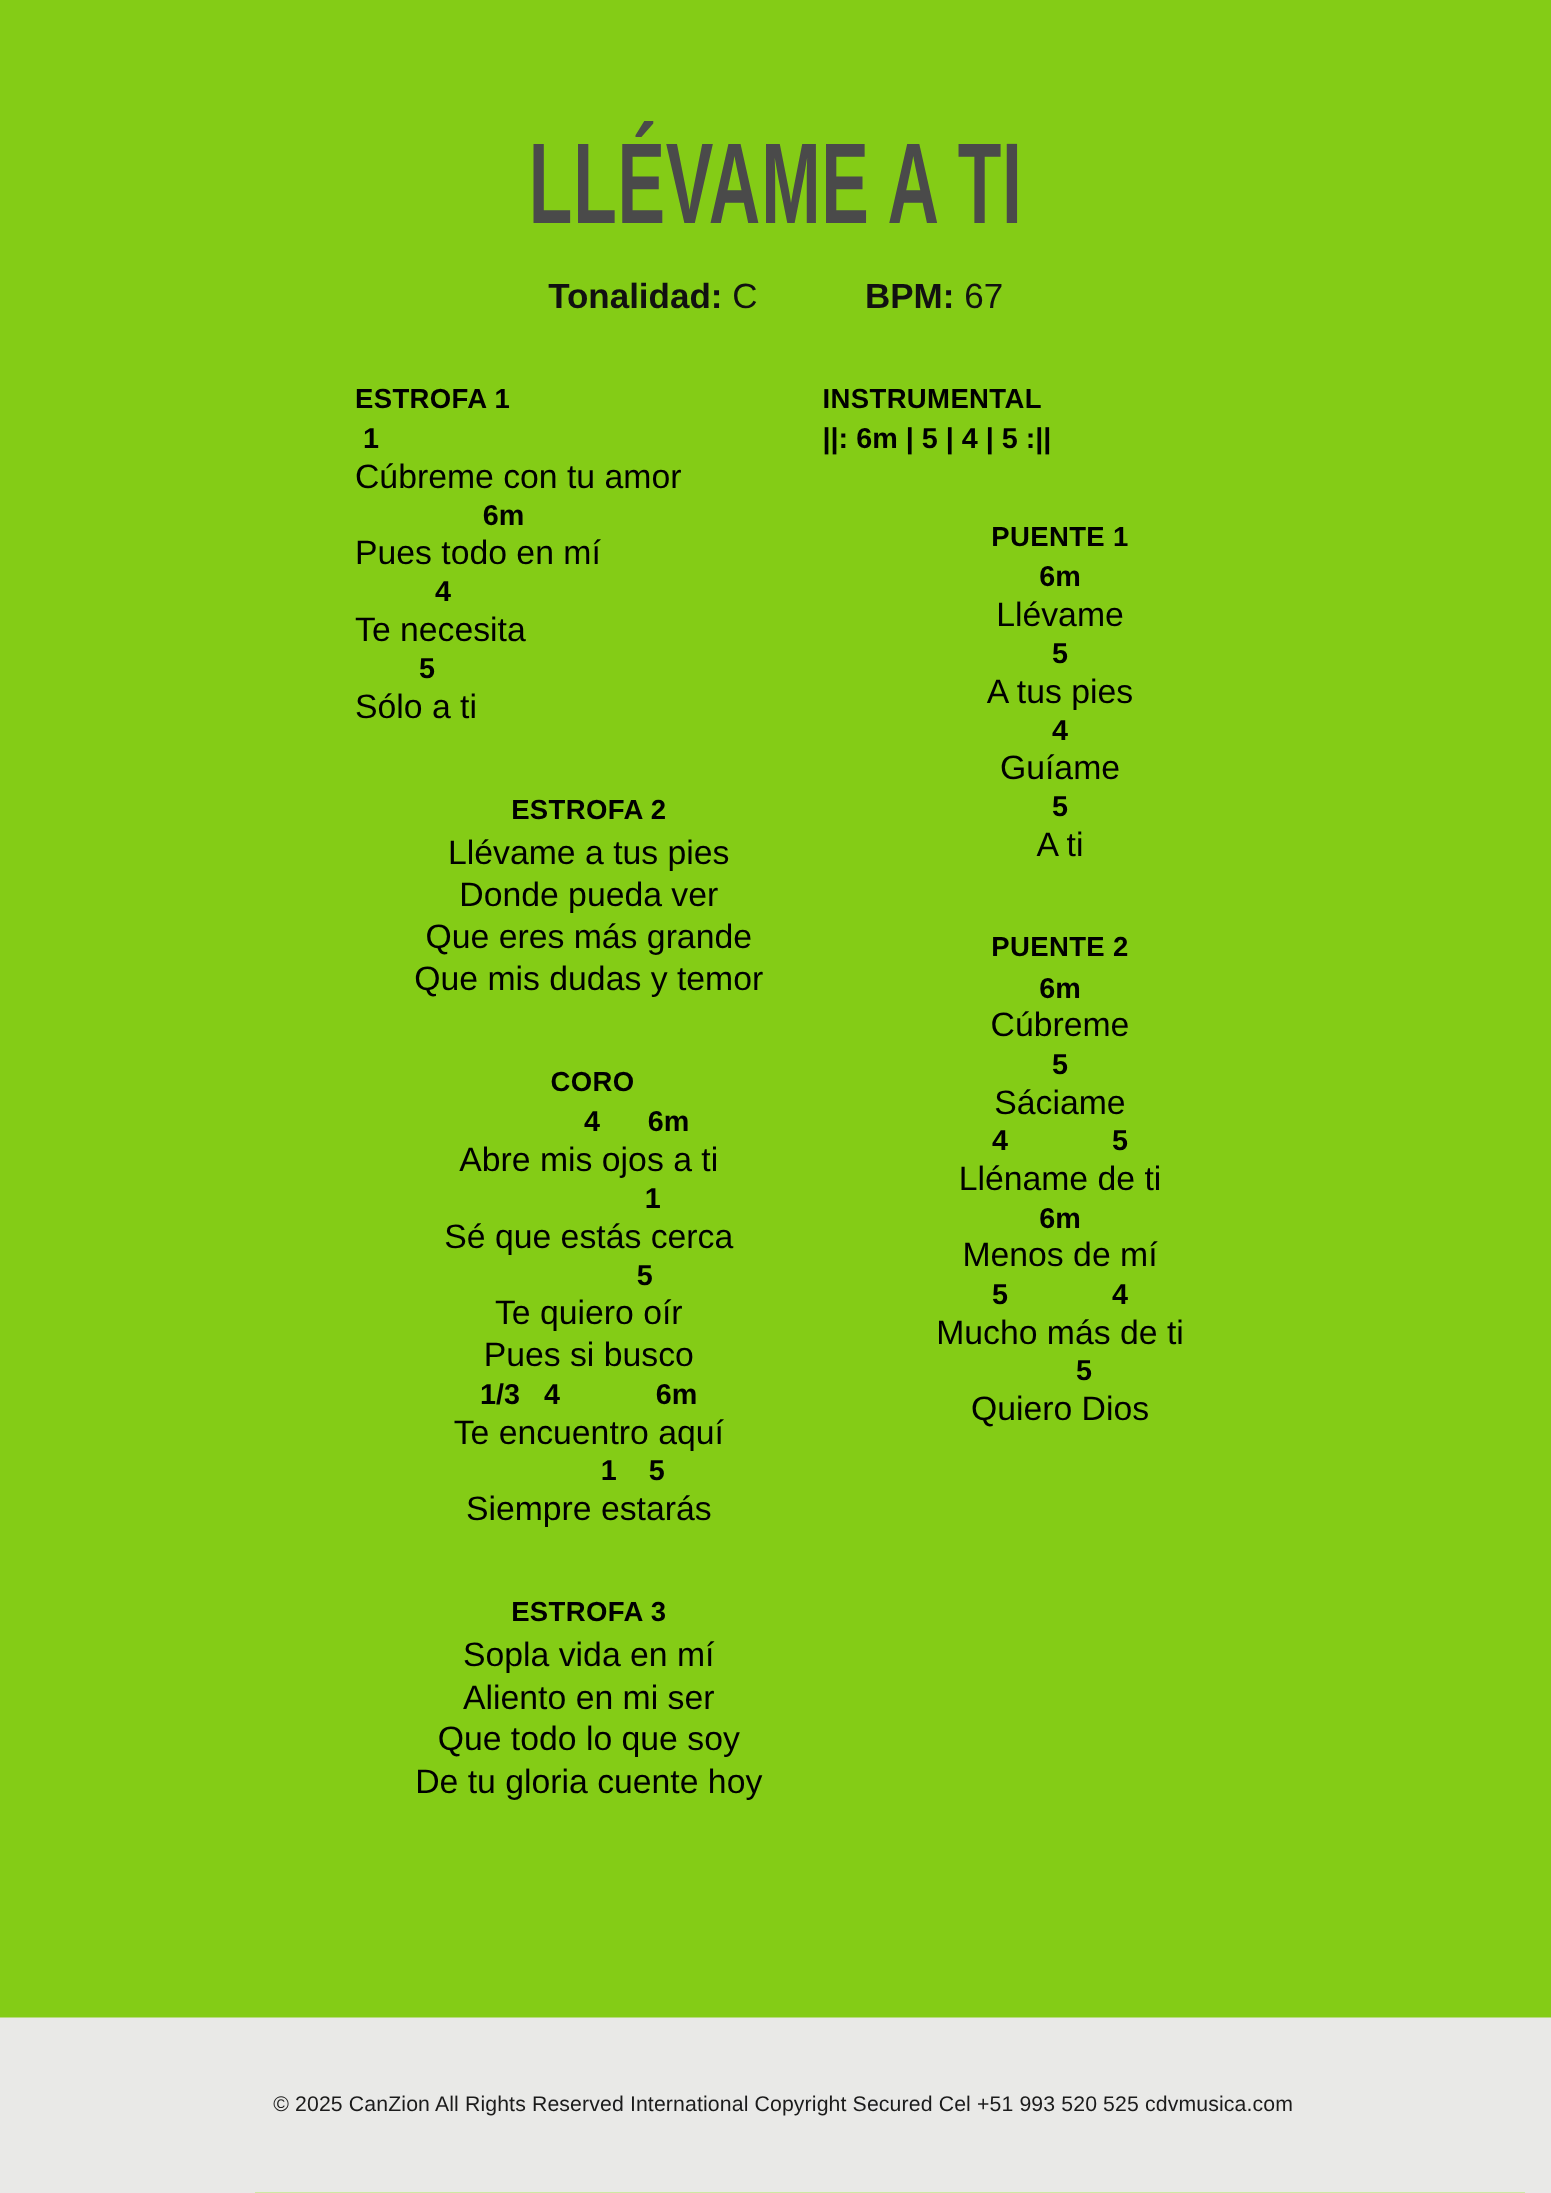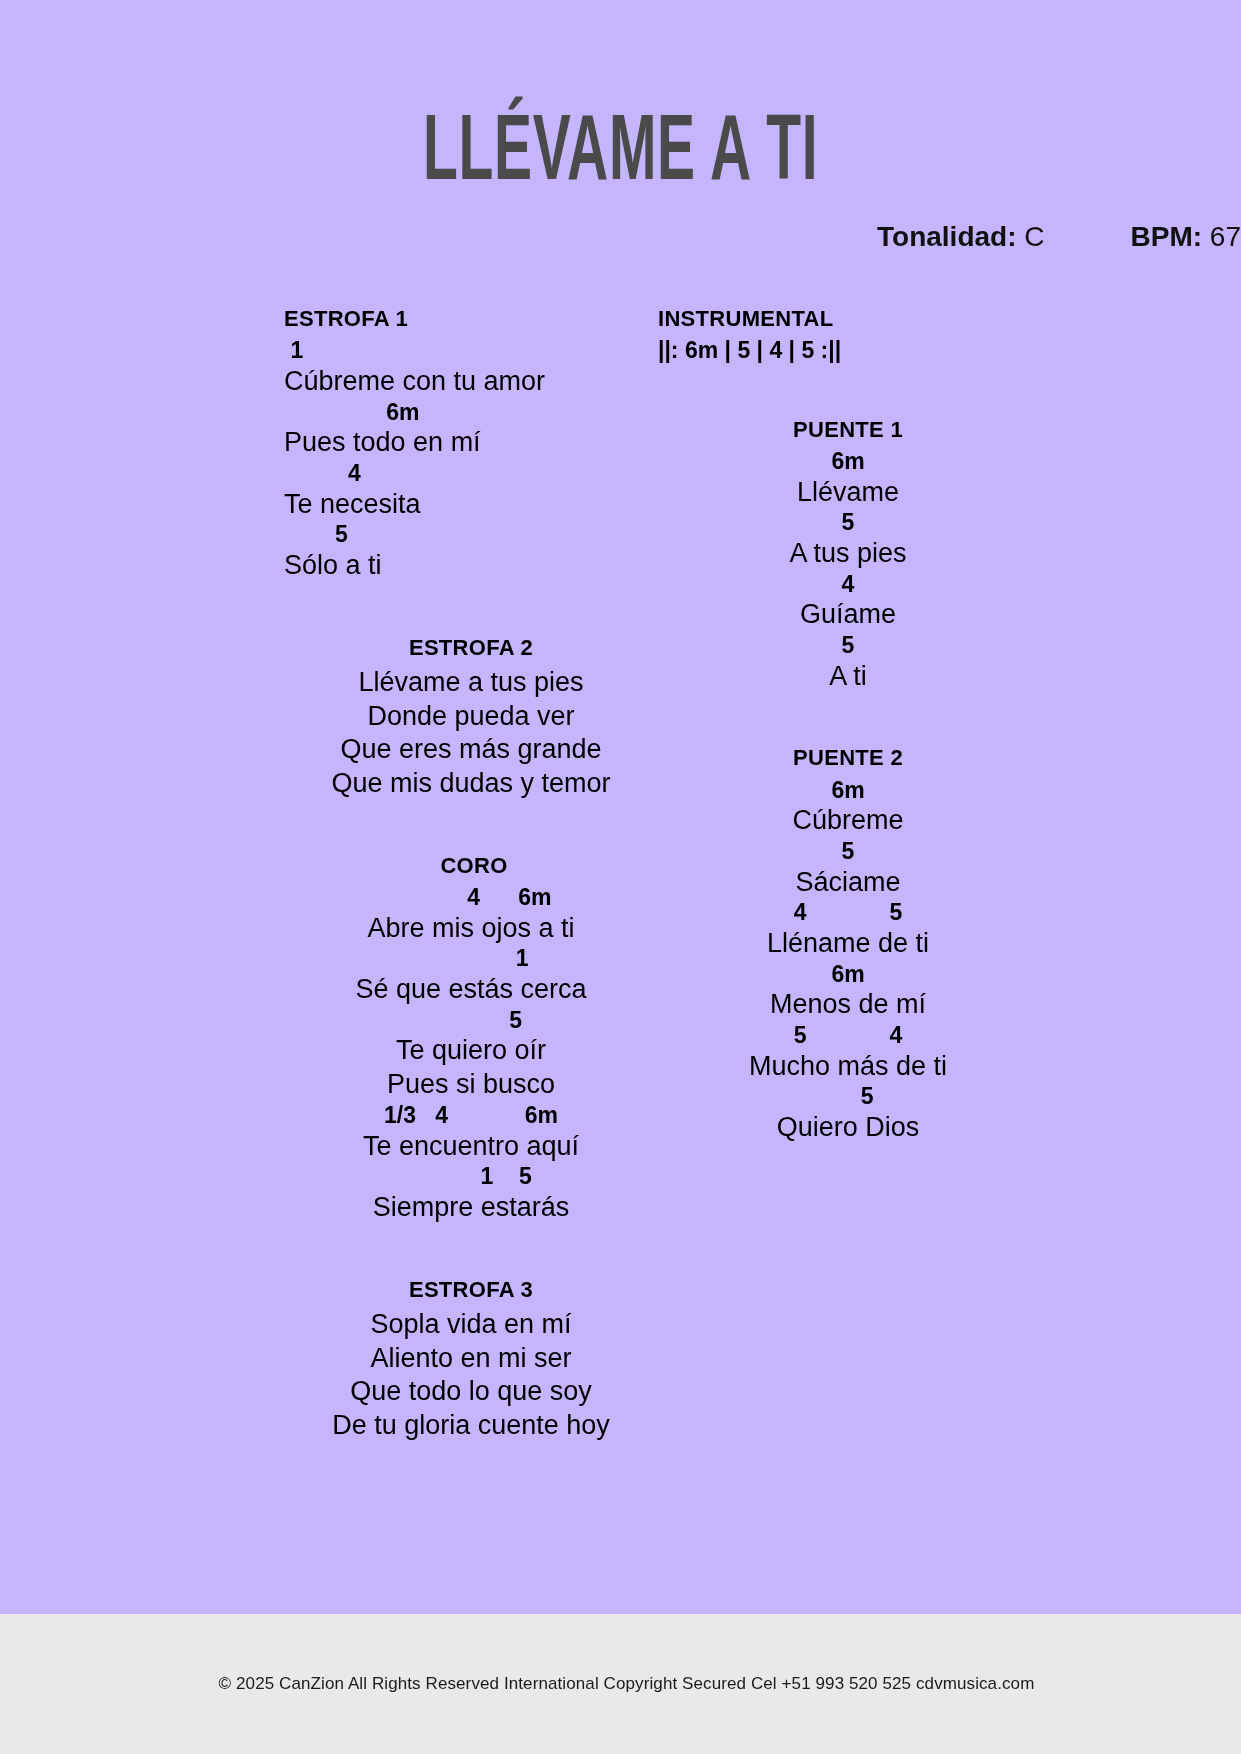--- a/index.html
+++ b/index.html
@@ -8,21 +8,21 @@
     width: 1241px;
     height: 1754px;
     background: #ffffff;
     font-family: "Liberation Sans", sans-serif;
   }
 
   .page {
     position: relative;
     width: 1241px;
     height: 1754px;
-    background: #c4b5fd;
+    background: #84cc16;
     overflow: hidden;
   }
 
   
   .title-wrap {
     width: 100%;
     text-align: center;
     padding-top: 104px;
   }
 
@@ -35,21 +35,21 @@
     letter-spacing: 1px;
     color: #4a4a4a;
     transform: scaleX(0.62);
     transform-origin: center center;
     white-space: nowrap;
   }
 
   
   .meta-row {
     width: 100%;
-    text-align: right;
+    text-align: center;
     margin-top: 30px;
     font-size: 28px;
     color: #111111;
     white-space: nowrap;
   }
   .meta-item { display: inline-block; }
   .meta-gap { display: inline-block; width: 86px; }
   .meta-label { font-weight: bold; }
   .meta-value { font-weight: normal; }
 

